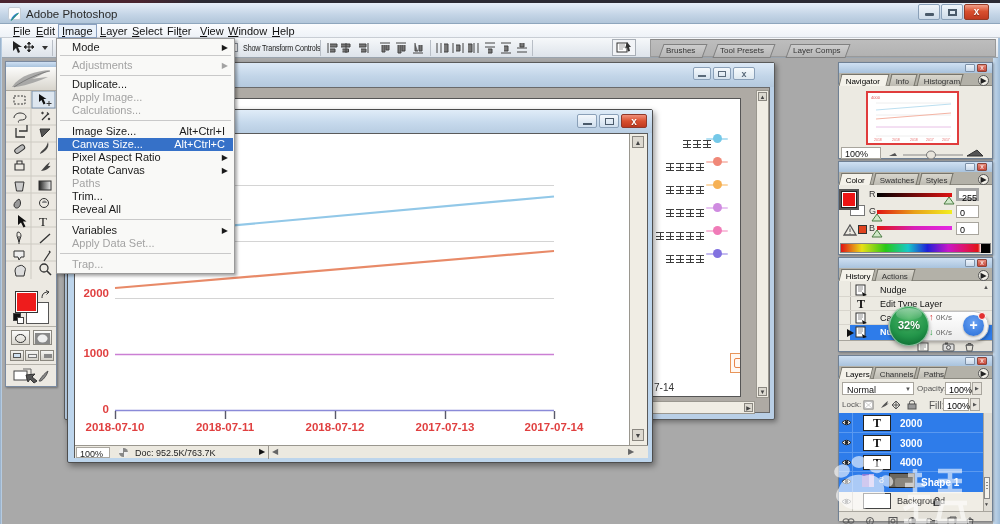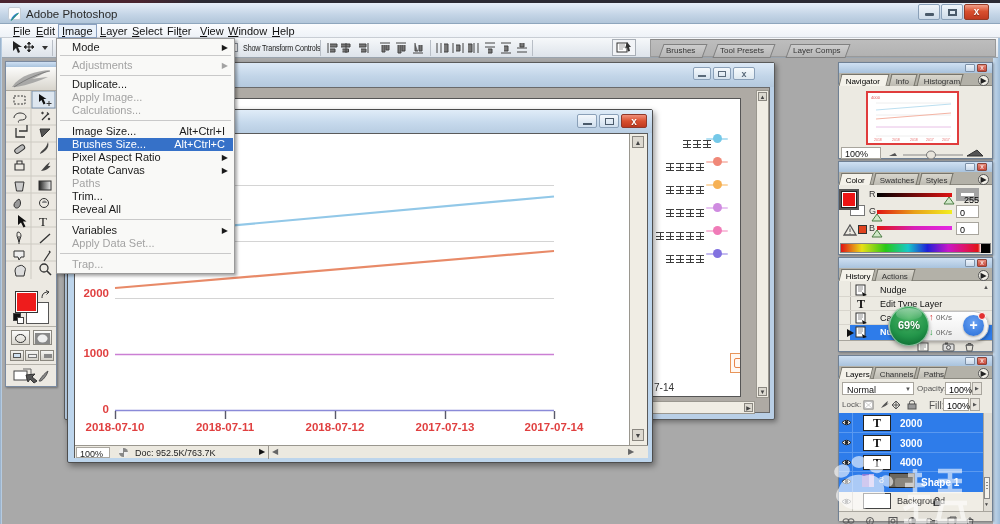--- a/index.html
+++ b/index.html
@@ -349,21 +349,21 @@
 <div class="tab" style="left:81px;width:32px"><span>Styles</span></div>
 </div>
 <div class="rbtn" style="left:139px;top:12px">▶</div>
 <div class="abs" style="left:11px;top:43px;width:15px;height:11px;background:#fff;border:1px solid #777"></div>
 <div class="abs" style="left:2px;top:29px;width:16px;height:17px;background:#ee1414;border:1px solid #222;box-shadow:0 0 0 1px #fff inset,0 0 0 2px #555"></div>
 <div class="ps" style="left:30px;top:27px">R</div>
 <div class="abs" style="left:38px;top:31px;width:75px;height:4px;background:linear-gradient(90deg,#000,#e01414)"></div>
 <svg class="abs" style="left:104px;top:35px" width="12" height="8">
       <path d="M6 0L11 7H1Z" fill="#cfe8c8" stroke="#4a7a42"></path>
     </svg>
-<div class="abs" style="left:117px;top:26px;width:23px;height:13px;background:#fff;border:5px solid #a3a3a3;font-size:9px;padding:2px 0 0 3px">255</div>
+<div class="abs" style="left:117px;top:26px;width:23px;height:13px;background:#fff;border:3px solid #a3a3a3;font-size:9px;padding:2px 0 0 3px">255</div>
 <div class="ps" style="left:30px;top:44px">G</div>
 <div class="abs" style="left:38px;top:48px;width:75px;height:4px;background:linear-gradient(90deg,#e01414,#e8a018,#f2ee20)"></div>
 <svg class="abs" style="left:32px;top:52px" width="12" height="8">
       <path d="M6 0L11 7H1Z" fill="#cfe8c8" stroke="#4a7a42"></path>
     </svg>
 <div class="abs" style="left:117px;top:43px;width:23px;height:13px;background:#fff;border:1px solid #a8a59d;font-size:9px;padding:2px 0 0 3px">0</div>
 <svg class="abs" style="left:4px;top:62px" width="14" height="12">
       <path d="M7 1L13 11H1Z" fill="none" stroke="#555" stroke-width="1.3"></path>
       <path d="M7 4.5v3.5M7 9.3v1" stroke="#555"></path>
     </svg>
@@ -565,21 +565,21 @@
     </div>
 <div class="mi dis" style="top:65px">
       <span class="lbl">Calculations...</span>
     </div>
 <div class="msep" style="top:81px"></div>
 <div class="mi" style="top:86px">
       <span class="lbl">Image Size...</span>
       <span class="sc">Alt+Ctrl+I</span>
     </div>
 <div class="mi hl" style="top:99px">
-      <span class="lbl">Brushes Size...</span>
+      <span class="lbl">Canvas Size...</span>
       <span class="sc">Alt+Ctrl+C</span>
     </div>
 <div class="mi" style="top:112px">
       <span class="lbl">Pixel Aspect Ratio</span>
       <span class="ar">▶</span>
     </div>
 <div class="mi" style="top:125px">
       <span class="lbl">Rotate Canvas</span>
       <span class="ar">▶</span>
     </div>
@@ -611,21 +611,21 @@
 <div class="abs" style="left:45px;top:2px;font-size:9px;font-weight:bold;color:#d83030">↑</div>
 <div class="abs" style="left:52px;top:3px;font-size:8px;color:#666">0K/s</div>
 <div class="abs" style="left:45px;top:17px;font-size:9px;font-weight:bold;color:#30a848">↓</div>
 <div class="abs" style="left:52px;top:18px;font-size:8px;color:#666">0K/s</div>
 <div class="abs" style="left:79px;top:5px;width:21px;height:21px;border-radius:50%;background:radial-gradient(circle at 50% 35%,#6aa2f2,#3b7de0 70%,#2a62c0);box-shadow:0 1px 2px rgba(0,0,0,.3)">
       <div style="position:absolute;left:0;top:2px;width:100%;text-align:center;color:#fff;font-size:14px;font-weight:bold;line-height:16px">+</div>
     </div>
 <div class="abs" style="left:94px;top:2px;width:8px;height:8px;border-radius:50%;background:#e23030;border:1px solid #fff"></div>
 <div class="abs" style="left:5px;top:-4px;width:40px;height:40px;border-radius:50%;background:radial-gradient(circle at 50% 28%,#4fb868,#23954a 55%,#0e6e33 85%,#0a5c2a);box-shadow:0 2px 4px rgba(0,0,0,.35),0 0 0 1px rgba(255,255,255,.5) inset">
 <div class="abs" style="left:7px;top:2px;width:26px;height:12px;border-radius:50%;background:linear-gradient(rgba(255,255,255,.45),rgba(255,255,255,.05))"></div>
-<div class="abs" style="left:0;top:13px;width:40px;text-align:center;color:#fff;font-size:11px;font-weight:bold;text-shadow:0 1px 2px rgba(0,0,0,.4)">69%</div>
+<div class="abs" style="left:0;top:13px;width:40px;text-align:center;color:#fff;font-size:11px;font-weight:bold;text-shadow:0 1px 2px rgba(0,0,0,.4)">32%</div>
 </div>
 </div>
 
 <div class="abs" id="wmark" style="left:806px;top:435px;width:194px;height:89px;z-index:70;opacity:.6">
 <svg width="194" height="89">
 <g fill="#fff">
 <ellipse cx="36" cy="36" rx="8" ry="6.5" transform="rotate(-20 36 36)"></ellipse>
 <ellipse cx="53" cy="27" rx="7.5" ry="6"></ellipse>
 <ellipse cx="70" cy="32" rx="7.5" ry="6" transform="rotate(15 70 32)"></ellipse>
 <ellipse cx="81" cy="46" rx="6.5" ry="5.5" transform="rotate(30 81 46)"></ellipse>

